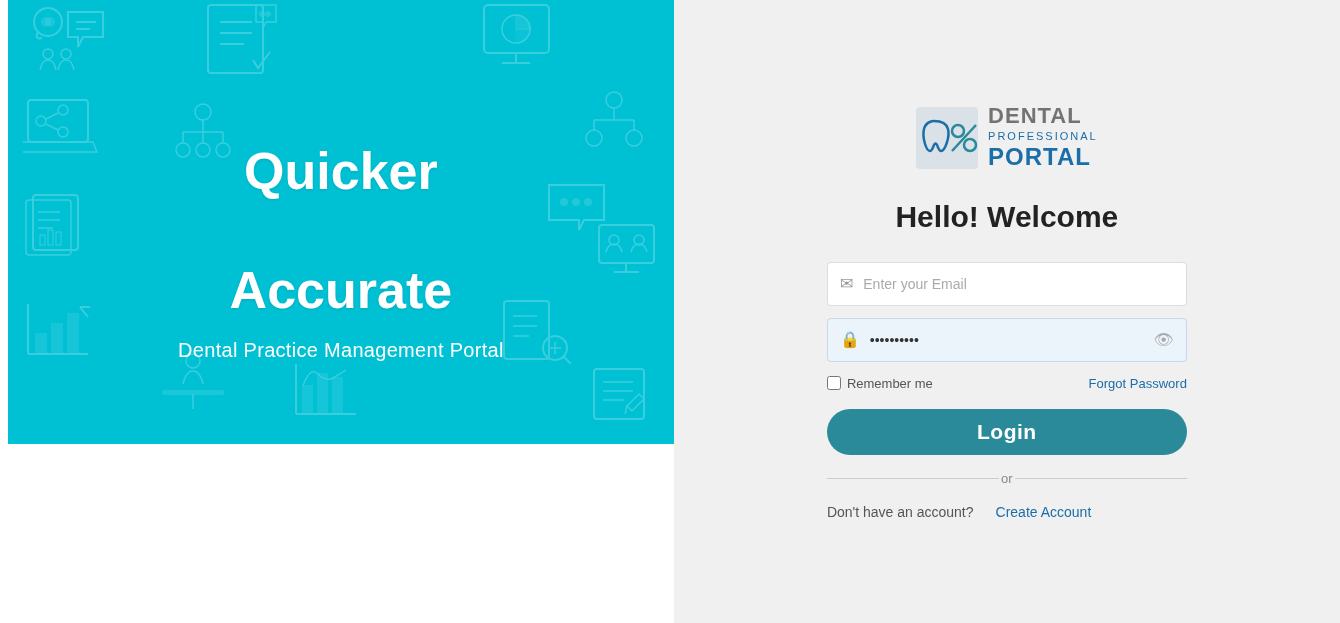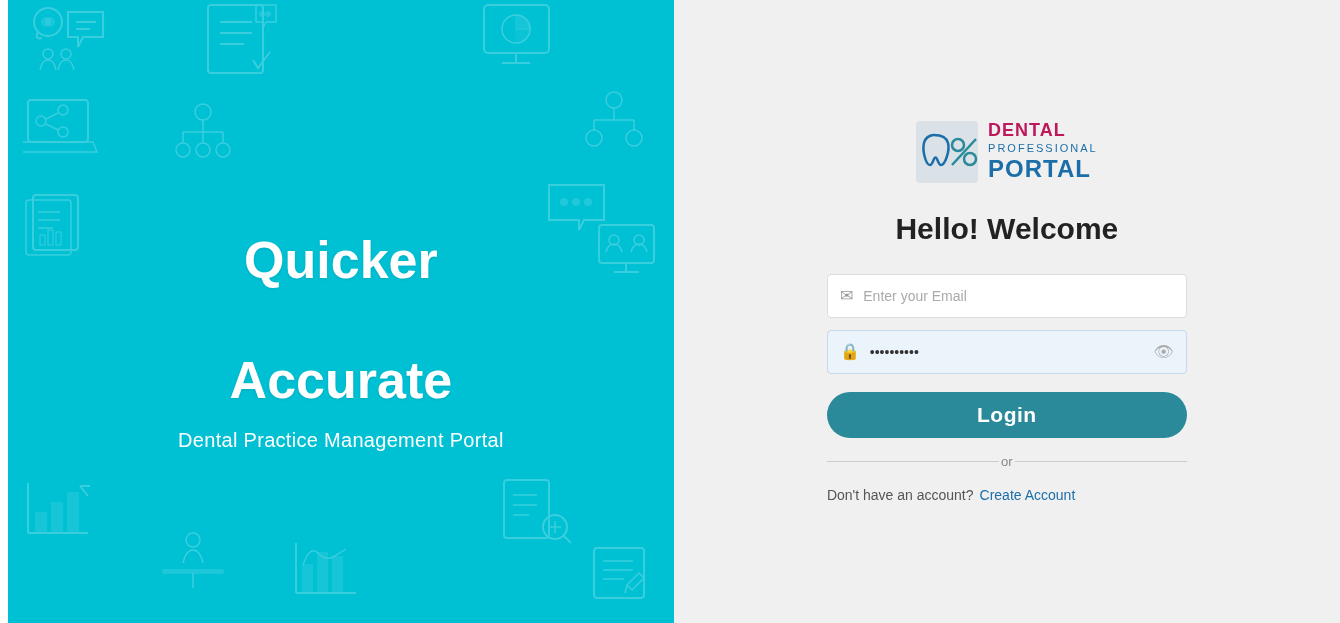--- a/index.html
+++ b/index.html
@@ -7,21 +7,21 @@
       width: 1340px;
       height: 623px;
       display: flex;
       font-family: Arial, sans-serif;
       overflow: hidden;
     }
 
     
     .left-panel {
       width: 670px;
-      height: 623px;
+      height: 444px;
       background-color: #00C0D4;
       position: relative;
       overflow: hidden;
       display: flex;
       flex-direction: column;
       justify-content: center;
       align-items: center;
       margin-left: 8px;
     }
 
@@ -73,23 +73,23 @@
       margin-right: 10px;
     }
 
     .logo-text {
       display: flex;
       flex-direction: column;
       line-height: 1.2;
     }
 
     .logo-text .dental {
-      font-size: 18px;
+      font-size: 22px;
       font-weight: 700;
-      color: #be185d;
+      color: #737373;
       letter-spacing: 1px;
     }
 
     .logo-text .professional {
       font-size: 11px;
       font-weight: 400;
       color: #1B6EA8;
       letter-spacing: 2px;
     }
 
@@ -216,21 +216,21 @@
     }
 
     .divider-text {
       font-size: 13px;
       color: #888;
     }
 
     .create-account-row {
       display: flex;
       align-items: center;
-      gap: 6px;
+      gap: 22px;
       margin-top: 6px;
       font-size: 14px;
     }
 
     .no-account-text {
       color: #555;
     }
 
     .create-account-link {
       color: #1B6EA8;
@@ -448,20 +448,27 @@
       <span class="input-icon">✉</span>
       <input type="email" placeholder="Enter your Email" style="">
     </div>
 
     <div class="input-wrapper password-wrapper">
       <span class="input-icon">🔒</span>
       <input type="password" value="••••••••••" style="">
       <span class="eye-icon">👁</span>
     </div>
 
+    <div class="remember-row">
+      <div class="remember-left">
+        <input type="checkbox" id="remember" style="">
+        <label for="remember">Remember me</label>
+      </div>
+      <a class="forgot-link">Forgot Password</a>
+    </div>
 
     <button class="login-btn">Login</button>
 
     <div class="divider-row">
       <div class="divider-line"></div>
       <span class="divider-text">or</span>
       <div class="divider-line"></div>
     </div>
 
     <div class="create-account-row">

